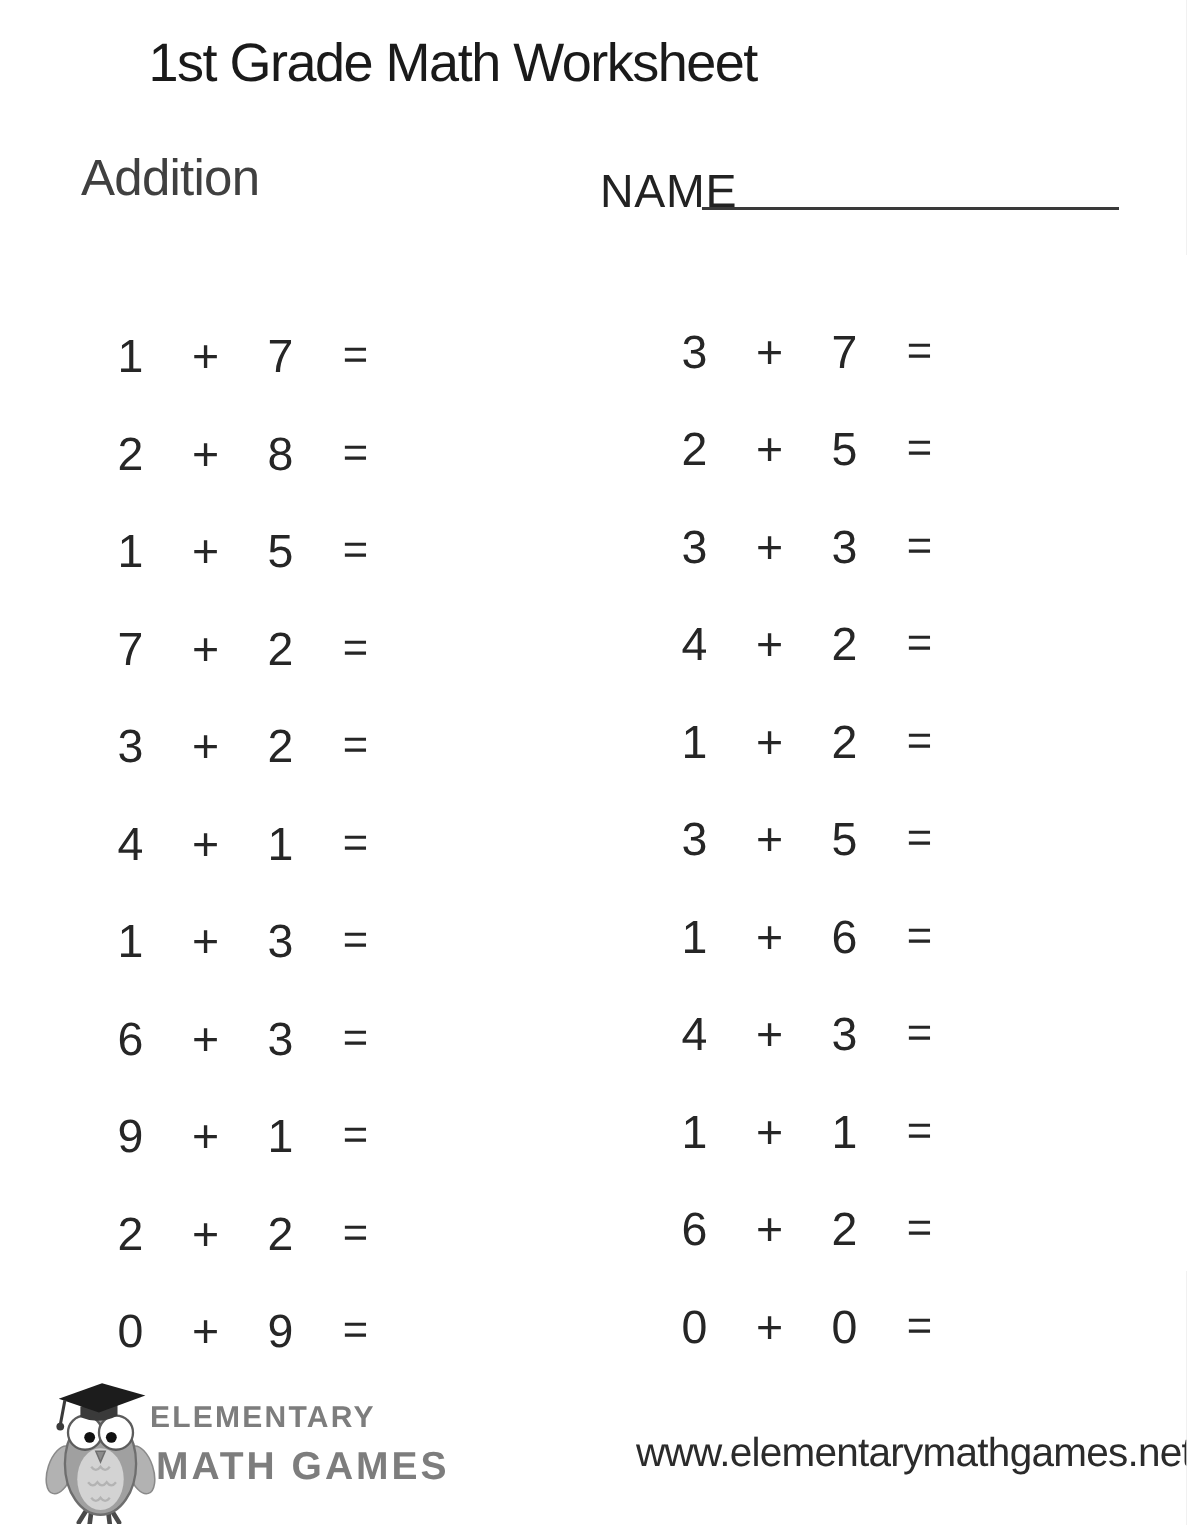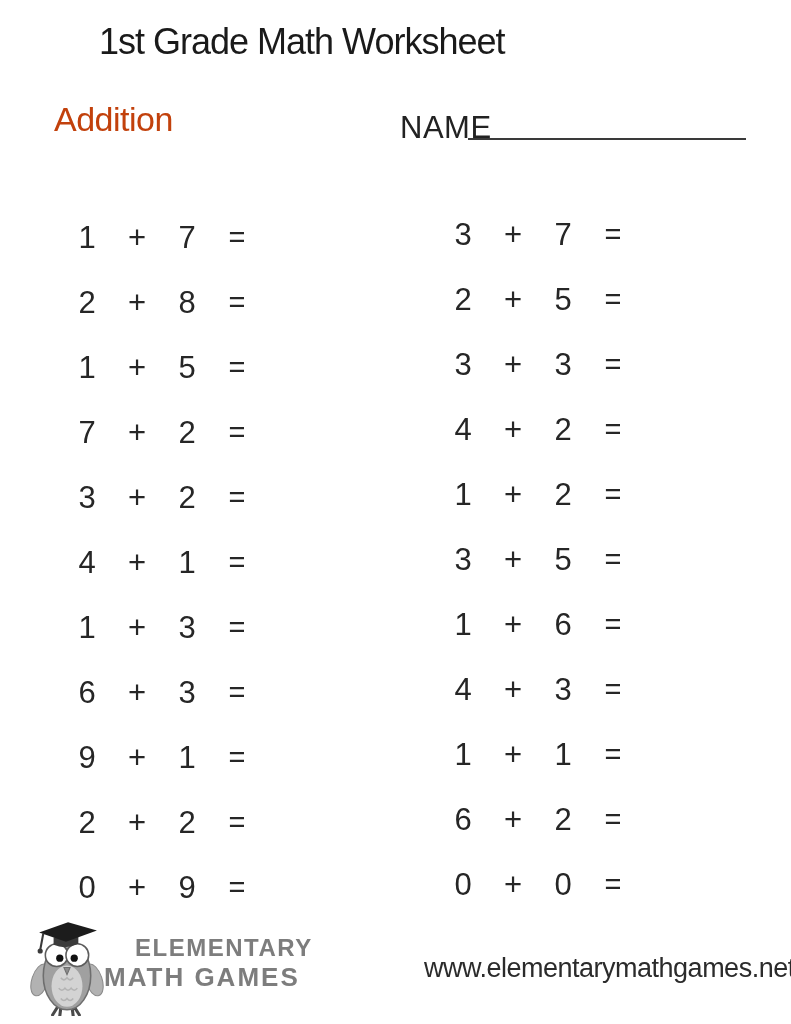--- a/index.html
+++ b/index.html
@@ -21,21 +21,21 @@
     letter-spacing: -1px;
     color: #1a1a1a;
     margin-left: 44px;
   }
   .section-title {
     position: absolute;
     left: 54px;
     top: 100px;
     font-size: 34px;
     letter-spacing: -0.5px;
-    color: #c2410c;
+    color: #404040;
   }
   .name-label {
     position: absolute;
     left: 400px;
     top: 110px;
     font-size: 31px;
     letter-spacing: 0.5px;
     color: #222;
   }
   .name-line {
@@ -66,25 +66,24 @@
     position: absolute;
     left: 30px;
     top: 918px;
     width: 74px;
     height: 98px;
   }
   .logo-text-1 {
     position: absolute;
     left: 100px;
     top: 934px;
-    font-size: 24px;
+    font-size: 20px;
     font-weight: bold;
     letter-spacing: 1.5px;
     color: #7d7d7d;
-    margin-left: 35px;
   }
   .logo-text-2 {
     position: absolute;
     left: 104px;
     top: 962px;
     font-size: 26px;
     font-weight: bold;
     letter-spacing: 2px;
     color: #7d7d7d;
   }

